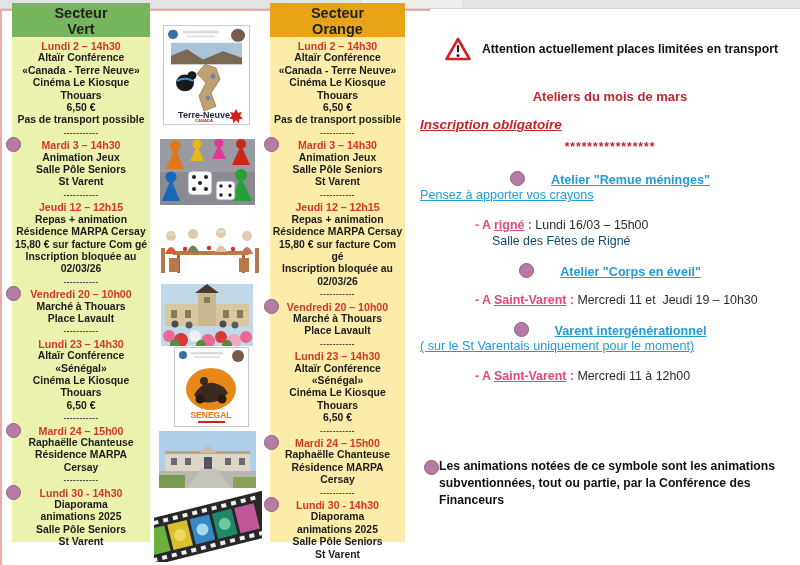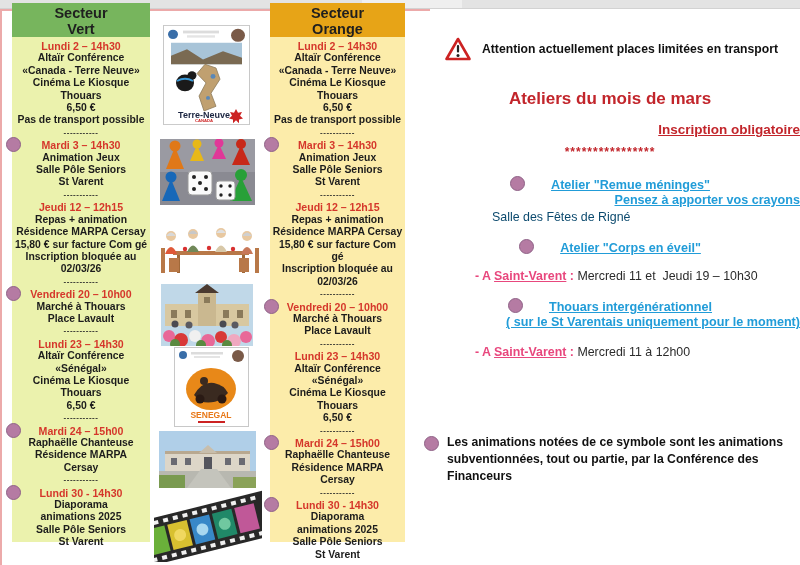--- a/index.html
+++ b/index.html
@@ -37,35 +37,35 @@
   #img-repas{left:157px;top:224px;width:106px;height:55px;}
   #img-marche{left:161px;top:284px;width:92px;height:62px;}
   #img-senegal{left:174px;top:347px;width:75px;height:80px;}
   #img-marpa{left:159px;top:431px;width:97px;height:57px;}
   #img-pellicule{left:154px;top:489px;width:108px;height:73px;}
 
   
   #right{position:absolute;left:420px;top:30px;width:380px;}
   .warnrow{display:flex;align-items:center;gap:10px;margin:6px 16px 0 24px;}
   .warntext{font-weight:700;font-size:12.2px;color:#111;}
-  .r-title{margin-top:27px;text-align:center;color:var(--accent-red);font-weight:700;font-size:17px;}
-  .r-sub{margin-top:13px;text-align:right;color:var(--accent-red);font-weight:700;font-size:13.5px;text-decoration:underline;}
+  .r-title{margin-top:27px;text-align:center;color:var(--accent-red);font-weight:700;font-size:13px;}
+  .r-sub{margin-top:13px;text-align:left;color:var(--accent-red);font-weight:700;font-size:13.5px;text-decoration:underline;font-style:italic;}
   .r-stars{margin-top:8px;text-align:center;color:var(--accent-red);font-weight:700;font-size:12px;letter-spacing:1px;}
   .atelier{margin-top:14px;}
   #ateliers .atelier:nth-child(1){margin-top:17px;}
   .atitle{text-align:center;font-size:12.6px;font-weight:700;}
   .alink{color:var(--link-blue);text-decoration:underline;}
   .abullet{display:inline-block;width:13px;height:13px;vertical-align:-2px;margin-right:26px;}
-  .atitle2{text-align:right;font-size:12.6px;font-weight:700;line-height:17px;}
+  .atitle2{text-align:left;font-size:12.6px;font-weight:400;line-height:17px;}
   .aentry{margin:13px 0 0 55px;font-size:12.4px;line-height:16px;}
   .place{color:var(--place-pink);font-weight:700;}
   .uline{text-decoration:underline;}
   .adetail{color:#2b2b2b;white-space:pre-wrap;}
   .aextra{margin-left:72px;font-size:12.4px;line-height:16px;color:#0c4a6e;}
-  .footnote{display:flex;align-items:flex-start;gap:8px;margin:74px 0 0 4px;}
+  .footnote{display:flex;align-items:flex-start;margin:74px 0 0 4px;}
   .fbullet{width:13px;height:13px;flex:0 0 auto;margin-top:2px;}
   .ftext{font-weight:700;font-size:12.2px;line-height:17px;color:#111;}
 </style>
 </head>
 <body>
 
 <div id="stage">
 
   <div id="topbar"></div>
   <div id="topbar-light"></div>
@@ -393,28 +393,29 @@
       </svg>
       <span class="warntext">Attention actuellement places limitées en transport</span>
     </div>
     <div class="r-title">Ateliers du mois de mars</div>
     <div class="r-sub">Inscription obligatoire</div>
     <div class="r-stars">****************</div>
     <div id="ateliers">
         <div class="atelier">
           <div class="atitle"><span class="bullet abullet"></span><span class="alink">Atelier "Remue méninges"</span></div>
           <div class="atitle2 alink">Pensez à apporter vos crayons</div>
+          <div class="aentry"><span class="place">- A </span><span class="place uline">rigné</span><span class="place"> : </span><span class="adetail">Lundi 16/03 – 15h00</span></div>
           <div class="aextra">Salle des Fêtes de Rigné</div>
         </div>
         <div class="atelier">
           <div class="atitle"><span class="bullet abullet"></span><span class="alink">Atelier "Corps en éveil"</span></div>
           <div class="aentry"><span class="place">- A </span><span class="place uline">Saint-Varent</span><span class="place"> : </span><span class="adetail">Mercredi 11 et  Jeudi 19 – 10h30</span></div>
         </div>
         <div class="atelier">
-          <div class="atitle"><span class="bullet abullet"></span><span class="alink">Thouars intergénérationnel</span></div>
+          <div class="atitle"><span class="bullet abullet"></span><span class="alink">Varent intergénérationnel</span></div>
           <div class="atitle2 alink">( sur le St Varentais uniquement pour le moment)</div>
           <div class="aentry"><span class="place">- A </span><span class="place uline">Saint-Varent</span><span class="place"> : </span><span class="adetail">Mercredi 11 à 12h00</span></div>
         </div>
       </div>
     <div class="footnote">
       <span class="bullet fbullet"></span>
       <div class="ftext">
         <div>Les animations notées de ce symbole sont les animations</div>
         <div>subventionnées, tout ou partie, par la Conférence des Financeurs</div>
       </div>

